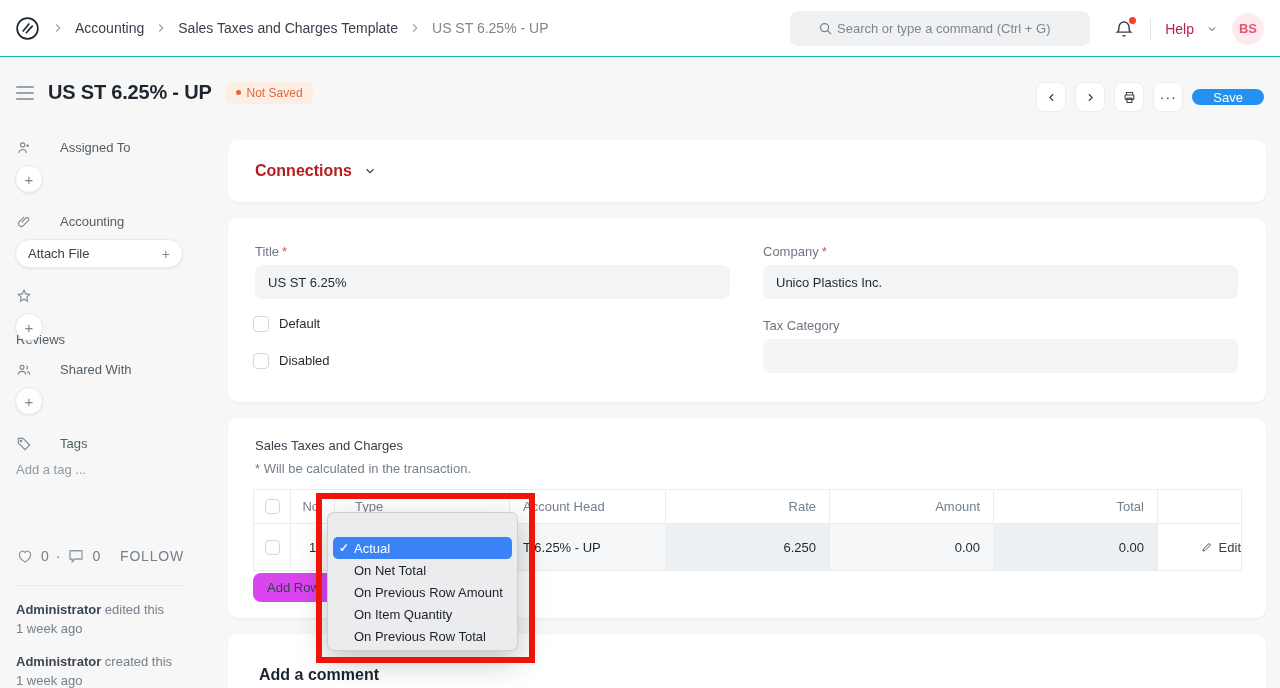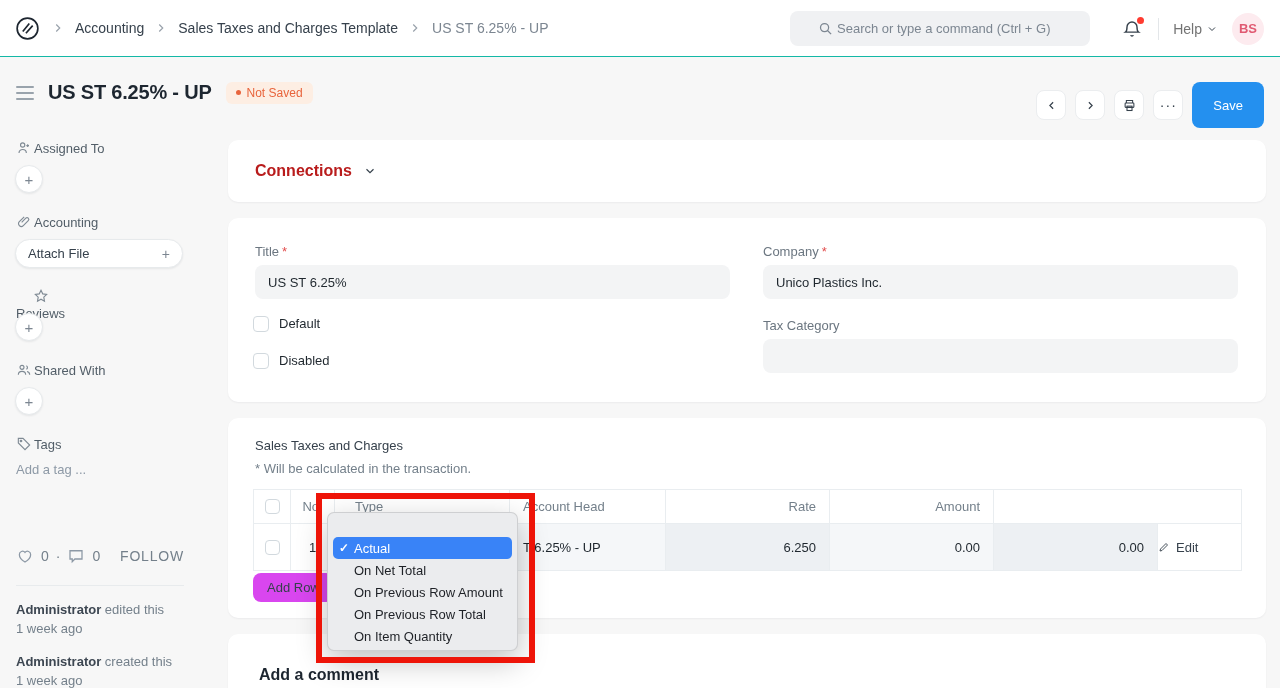--- a/index.html
+++ b/index.html
@@ -15,37 +15,37 @@
   .crumb { font-size:14px; color:#36414c; text-decoration:none; cursor:pointer; white-space:nowrap; }
   .crumb.current { color:#7c8691; cursor:default; }
   .crumb-sep svg { stroke:#98a1ab; }
   .search-box { position:absolute; left:790px; top:11px; width:300px; height:35px; background:#f0f1f3; border-radius:8px; display:flex; align-items:center; gap:2px; padding:0 28px; cursor:text; }
   .search-box input { border:none; background:transparent; outline:none; font-size:13px; color:#36414c; width:100%; font-family:inherit; }
   .search-box input::placeholder { color:#7c8691; }
   .nav-right { position:absolute; right:16px; top:0; height:57px; display:flex; align-items:center; gap:14px; }
   .bell-wrap { position:relative; cursor:pointer; padding:2px; }
   .bell-dot { position:absolute; top:0px; right:0px; width:7px; height:7px; border-radius:50%; background:#ff3b30; }
   .nav-divider { width:1px; height:22px; background:#e3e6e9; }
-  .help { display:flex; align-items:center; gap:4px; font-size:14px; color:#737373; cursor:pointer; }
+  .help { display:flex; align-items:center; gap:12px; font-size:14px; color:#be185d; cursor:pointer; }
   .avatar { width:32px; height:32px; border-radius:50%; background:#fdebef; color:#e05a72; font-size:13px; font-weight:700; display:flex; align-items:center; justify-content:center; cursor:pointer; }
 
   
   .page-head { position:absolute; left:16px; top:81px; display:flex; align-items:center; gap:14px; }
   .burger { display:flex; flex-direction:column; gap:4px; cursor:pointer; padding:3px 0; }
   .burger i { display:block; width:18px; height:2px; background:#99a3ac; border-radius:2px; }
   .page-title { font-size:20px; font-weight:700; color:#1d2630; letter-spacing:-0.2px; }
   .badge-not-saved { display:flex; align-items:center; gap:6px; background:#fdeee3; border-radius:6px; padding:4px 10px; font-size:12px; color:#e8643c; }
   .badge-not-saved .dot { width:5px; height:5px; border-radius:50%; background:#e8643c; }
   .head-actions { position:absolute; right:16px; top:82px; display:flex; align-items:center; gap:9px; }
   .hbtn { width:30px; height:30px; border:1px solid #ebedef; background:#fff; border-radius:8px; display:flex; align-items:center; justify-content:center; cursor:pointer; color:#36414c; }
   .hbtn .dots { font-size:14px; color:#36414c; letter-spacing:1px; line-height:1; }
-  .save-btn { height:46px; padding:0 21px; background:#2490ef; color:#fff; border:none; border-radius:8px; font-size:13px; font-weight:500; cursor:pointer; font-family:inherit; }
-
-  
-  .side-label { position:absolute; left:16px; display:flex; align-items:center; gap:2px; font-size:13px; color:#525e68; }
+  .save-btn { height:16px; padding:0 21px; background:#2490ef; color:#fff; border:none; border-radius:8px; font-size:13px; font-weight:500; cursor:pointer; font-family:inherit; }
+
+  
+  .side-label { position:absolute; left:16px; display:flex; gap:28px; font-size:13px; color:#525e68; }
   .side-label svg { stroke:#7f8a94; }
   .plus-circle { position:absolute; left:15px; width:28px; height:28px; border:1px solid #e7eaec; background:#fff; border-radius:50%; box-shadow:0 1px 2px rgba(25,39,52,.08); color:#7c8691; font-size:15px; display:flex; align-items:center; justify-content:center; cursor:pointer; }
   .attach-pill { position:absolute; left:15px; top:239px; width:168px; height:29px; border:1px solid #e7eaec; background:#fff; border-radius:999px; box-shadow:0 1px 2px rgba(25,39,52,.08); display:flex; align-items:center; justify-content:space-between; padding:0 12px; font-size:13px; color:#36414c; cursor:pointer; }
   .attach-pill .plus { color:#7c8691; font-size:14px; }
   .add-tag { position:absolute; left:16px; top:462px; font-size:13px; color:#8d99a6; cursor:pointer; }
   .likes-row { position:absolute; left:16px; top:547px; width:168px; display:flex; align-items:center; gap:7px; font-size:14px; color:#74808b; }
   .likes-row svg { stroke:#8d99a6; }
   .likes-row .follow { margin-left:auto; font-size:14px; letter-spacing:0.8px; color:#74808b; cursor:pointer; }
   .side-divider { position:absolute; left:16px; top:585px; width:168px; border-top:1px solid #e8ebed; }
   .activity { position:absolute; left:16px; width:185px; font-size:13px; color:#74808b; line-height:19px; }
@@ -74,21 +74,21 @@
   .tcell { display:flex; align-items:center; font-size:13px; color:#74808b; border-left:1px solid #e9edf0; padding:0 13px; overflow:hidden; white-space:nowrap; }
   .tcell:first-child { border-left:none; justify-content:center; padding:0; }
   .tcell.c-no { justify-content:center; padding:0; }
   .tcell.c-type { padding-left:20px; }
   .tcell.num { justify-content:flex-end; }
   .tbody .tcell { color:#1f272e; }
   .tbody .c-acct { background:#f5f7f9; }
   .tbody .c-rate, .tbody .c-total { background:#edf0f3; }
   .tbody .c-amt { background:#f5f7f9; }
   .gcbox { width:15px; height:15px; border:1.5px solid #d2d9de; border-radius:4px; background:#fff; cursor:pointer; }
-  .edit-cell { display:flex; align-items:center; justify-content:flex-start; gap:6px; font-size:13px; color:#36414c; cursor:pointer; border-left:1px solid #e9edf0; }
+  .edit-cell { display:flex; align-items:center; justify-content:flex-end; gap:6px; font-size:13px; color:#36414c; cursor:pointer; border-left:1px solid #e9edf0; }
   .edit-cell svg { stroke:#36414c; }
   .add-row-btn { position:absolute; left:25px; top:155px; height:29px; padding:0 14px; background:#d946ef; border:none; border-radius:8px; font-size:13px; color:#36414c; cursor:pointer; font-family:inherit; }
 
   .card-comment { top:634px; height:80px; }
   .comment-title { position:absolute; left:31px; top:32px; font-size:16px; font-weight:700; color:#1d2630; }
 
   
   .dd-menu { position:absolute; left:327px; top:512px; width:191px; height:139px; background:#ebecee; border:1px solid rgba(0,0,0,.12); border-radius:7px; box-shadow:0 10px 30px rgba(0,0,0,.25); padding-top:24px; z-index:40; }
   .dd-item { position:relative; height:22px; margin:0 5px; border-radius:5px; display:flex; align-items:center; padding-left:21px; font-size:13px; color:#1e2126; cursor:pointer; white-space:nowrap; }
   .dd-item.selected { background:#3983f7; color:#fff; }
@@ -307,20 +307,21 @@
     <div class="grid-table">
       <div class="trow thead">
         <div class="tcell">
             <span class="gcbox"></span>
           </div>
         <div class="tcell c-no">No.</div>
         <div class="tcell c-type">Type</div>
         <div class="tcell">Account Head</div>
         <div class="tcell num">Rate</div>
         <div class="tcell num">Amount</div>
+        <div class="tcell num">Total</div>
         <div class="tcell"></div>
       </div>
       <div class="trow tbody">
         <div class="tcell">
             <span class="gcbox"></span>
           </div>
         <div class="tcell c-no">1</div>
         <div class="tcell c-type"></div>
         <div class="tcell c-acct">T 6.25% - UP</div>
         <div class="tcell num c-rate">6.250</div>
@@ -347,22 +348,22 @@
       <span class="check">✓</span>
       <span>Actual</span>
     </div>
     <div class="dd-item">
         <span>On Net Total</span>
       </div>
     <div class="dd-item">
         <span>On Previous Row Amount</span>
       </div>
     <div class="dd-item">
+        <span>On Item Quantity</span>
+      </div>
+    <div class="dd-item">
         <span>On Previous Row Total</span>
       </div>
-    <div class="dd-item">
-        <span>On Item Quantity</span>
-      </div>
   </div>
 
   <div class="red-box"></div>
 
 </div>
 
 </body></html>

